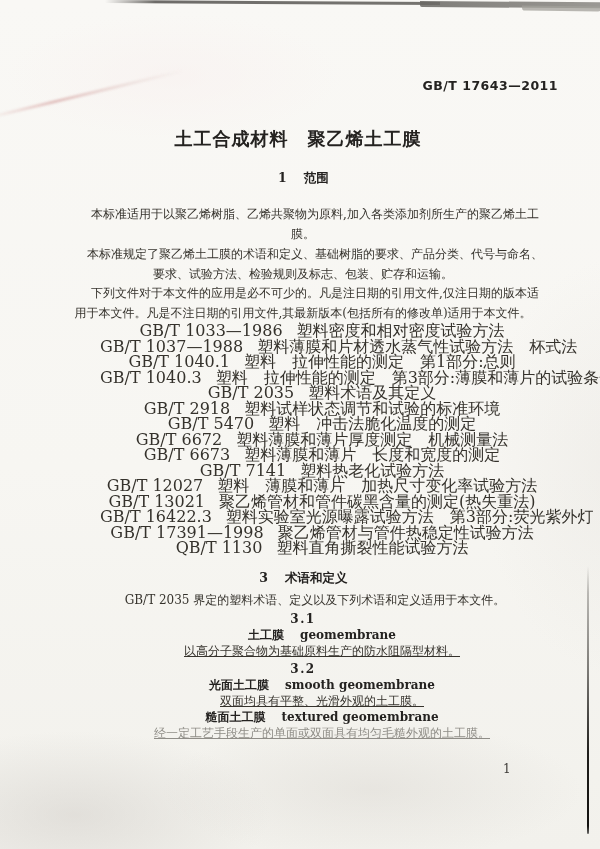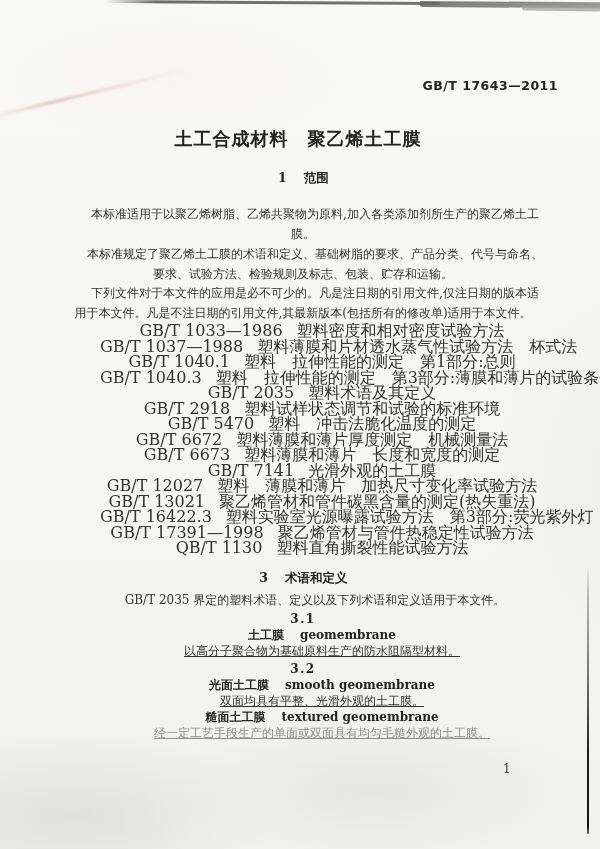--- a/index.html
+++ b/index.html
@@ -96,21 +96,21 @@
       <div class="ref-row">
         <span class="ref-code">GB/T 5470</span><span>塑料　冲击法脆化温度的测定</span>
       </div>
       <div class="ref-row">
         <span class="ref-code">GB/T 6672</span><span>塑料薄膜和薄片厚度测定　机械测量法</span>
       </div>
       <div class="ref-row">
         <span class="ref-code">GB/T 6673</span><span>塑料薄膜和薄片　长度和宽度的测定</span>
       </div>
       <div class="ref-row">
-        <span class="ref-code">GB/T 7141</span><span>光滑外观的土工膜</span>
+        <span class="ref-code">GB/T 7141</span><span>塑料热老化试验方法</span>
       </div>
       <div class="ref-row">
         <span class="ref-code">GB/T 12027</span><span>塑料　薄膜和薄片　加热尺寸变化率试验方法</span>
       </div>
       <div class="ref-row">
         <span class="ref-code">GB/T 13021</span><span>聚乙烯管材和管件碳黑含量的测定(热失重法)</span>
       </div>
       <div class="ref-row">
         <span class="ref-code">GB/T 16422.3</span><span>塑料实验室光源曝露试验方法　第3部分:荧光紫外灯</span>
       </div>

